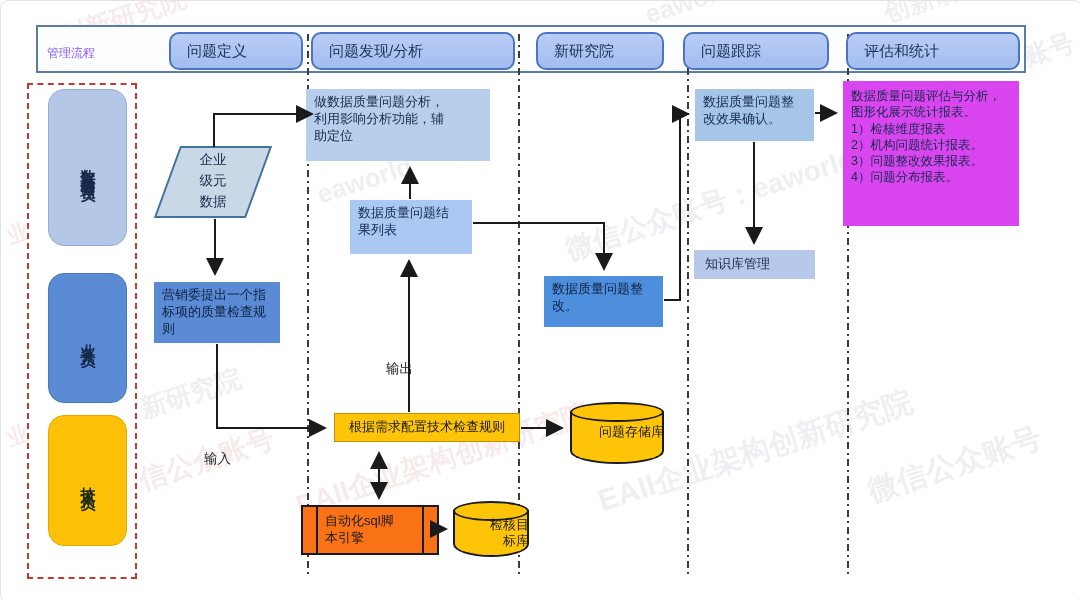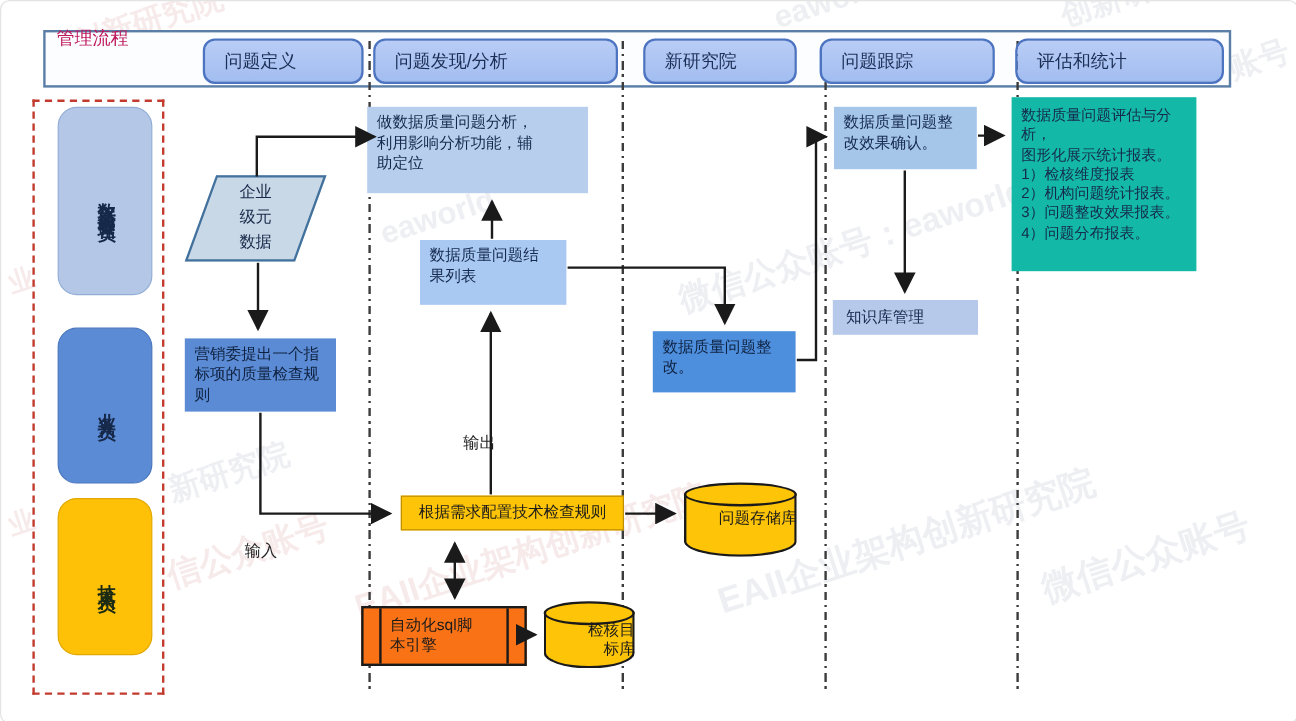--- a/index.html
+++ b/index.html
@@ -22,22 +22,22 @@
   .wm-7{left:133px;top:462px;font-size:28px;}
   .wm-8{left:290px;top:488px;font-size:28px;}
   .wm-9{left:592px;top:482px;font-size:30px;}
   .wm-10{left:862px;top:472px;font-size:30px;}
   .wm-11{left:2px;top:222px;font-size:22px;}
   .wm-12{left:2px;top:424px;font-size:22px;}
 
   
   .band{position:absolute;left:35px;top:24px;width:990px;height:48px;box-sizing:border-box;
         background:#fbfdff;border:2px solid #5b7ea6;}
-  .band-label{position:absolute;left:46px;top:8px;height:48px;line-height:48px;
-        font-size:15px;color:#be185d;}
+  .band-label{position:absolute;left:46px;top:28px;height:48px;line-height:48px;
+        font-size:12px;color:#8b5cf6;}
   .pill{position:absolute;top:31px;height:38px;box-sizing:border-box;border-radius:10px;
         background:linear-gradient(#b9cdf6,#a2bdf0);border:2px solid #4d74c0;
         font-size:15px;font-weight:normal;color:#1c2f56;
         display:flex;align-items:center;padding-left:16px;}
   .pill-1{left:168px;width:134px;}
   .pill-2{left:310px;width:204px;}
   .pill-3{left:535px;width:128px;}
   .pill-4{left:682px;width:146px;}
   .pill-5{left:845px;width:174px;}
 
@@ -60,21 +60,21 @@
   
   .node{position:absolute;box-sizing:border-box;font-size:13px;line-height:1.3;
         color:#152a4e;padding:5px 8px;white-space:pre-line;}
   .n-analyze{left:305px;top:88px;width:184px;height:72px;background:#b7cfec;}
   .n-result{left:349px;top:199px;width:122px;height:54px;background:#a9c8f2;}
   .n-define{left:153px;top:281px;width:126px;height:61px;background:#5b8bd5;color:#0f2240;}
   .n-rectify{left:543px;top:275px;width:119px;height:51px;background:#4e8fdd;color:#0f2240;}
   .n-confirm{left:694px;top:88px;width:119px;height:52px;background:#a5c6e9;}
   .n-knowledge{left:693px;top:249px;width:121px;height:29px;background:#b6c9ea;
         display:flex;align-items:center;padding-left:11px;}
-  .n-eval{left:842px;top:80px;width:154px;height:145px;background:#14b8a6;
+  .n-eval{left:842px;top:80px;width:176px;height:145px;background:#d946ef;
         font-size:12.5px;padding:7px 8px;}
   .n-config{left:333px;top:412px;width:186px;height:29px;background:#fdc408;
         border:1px solid #c08f00;display:flex;align-items:center;justify-content:center;
         text-align:center;color:#1b1b1b;}
 
   
   .para{position:absolute;left:166px;top:145px;width:92px;height:72px;
         background:#c9d8e6;border:2px solid #41719c;transform:skewX(-20deg);box-sizing:border-box;}
   .para-label{position:absolute;left:166px;top:149px;width:92px;text-align:center;
         font-size:13.5px;line-height:1.55;color:#17294a;white-space:pre-line;}

